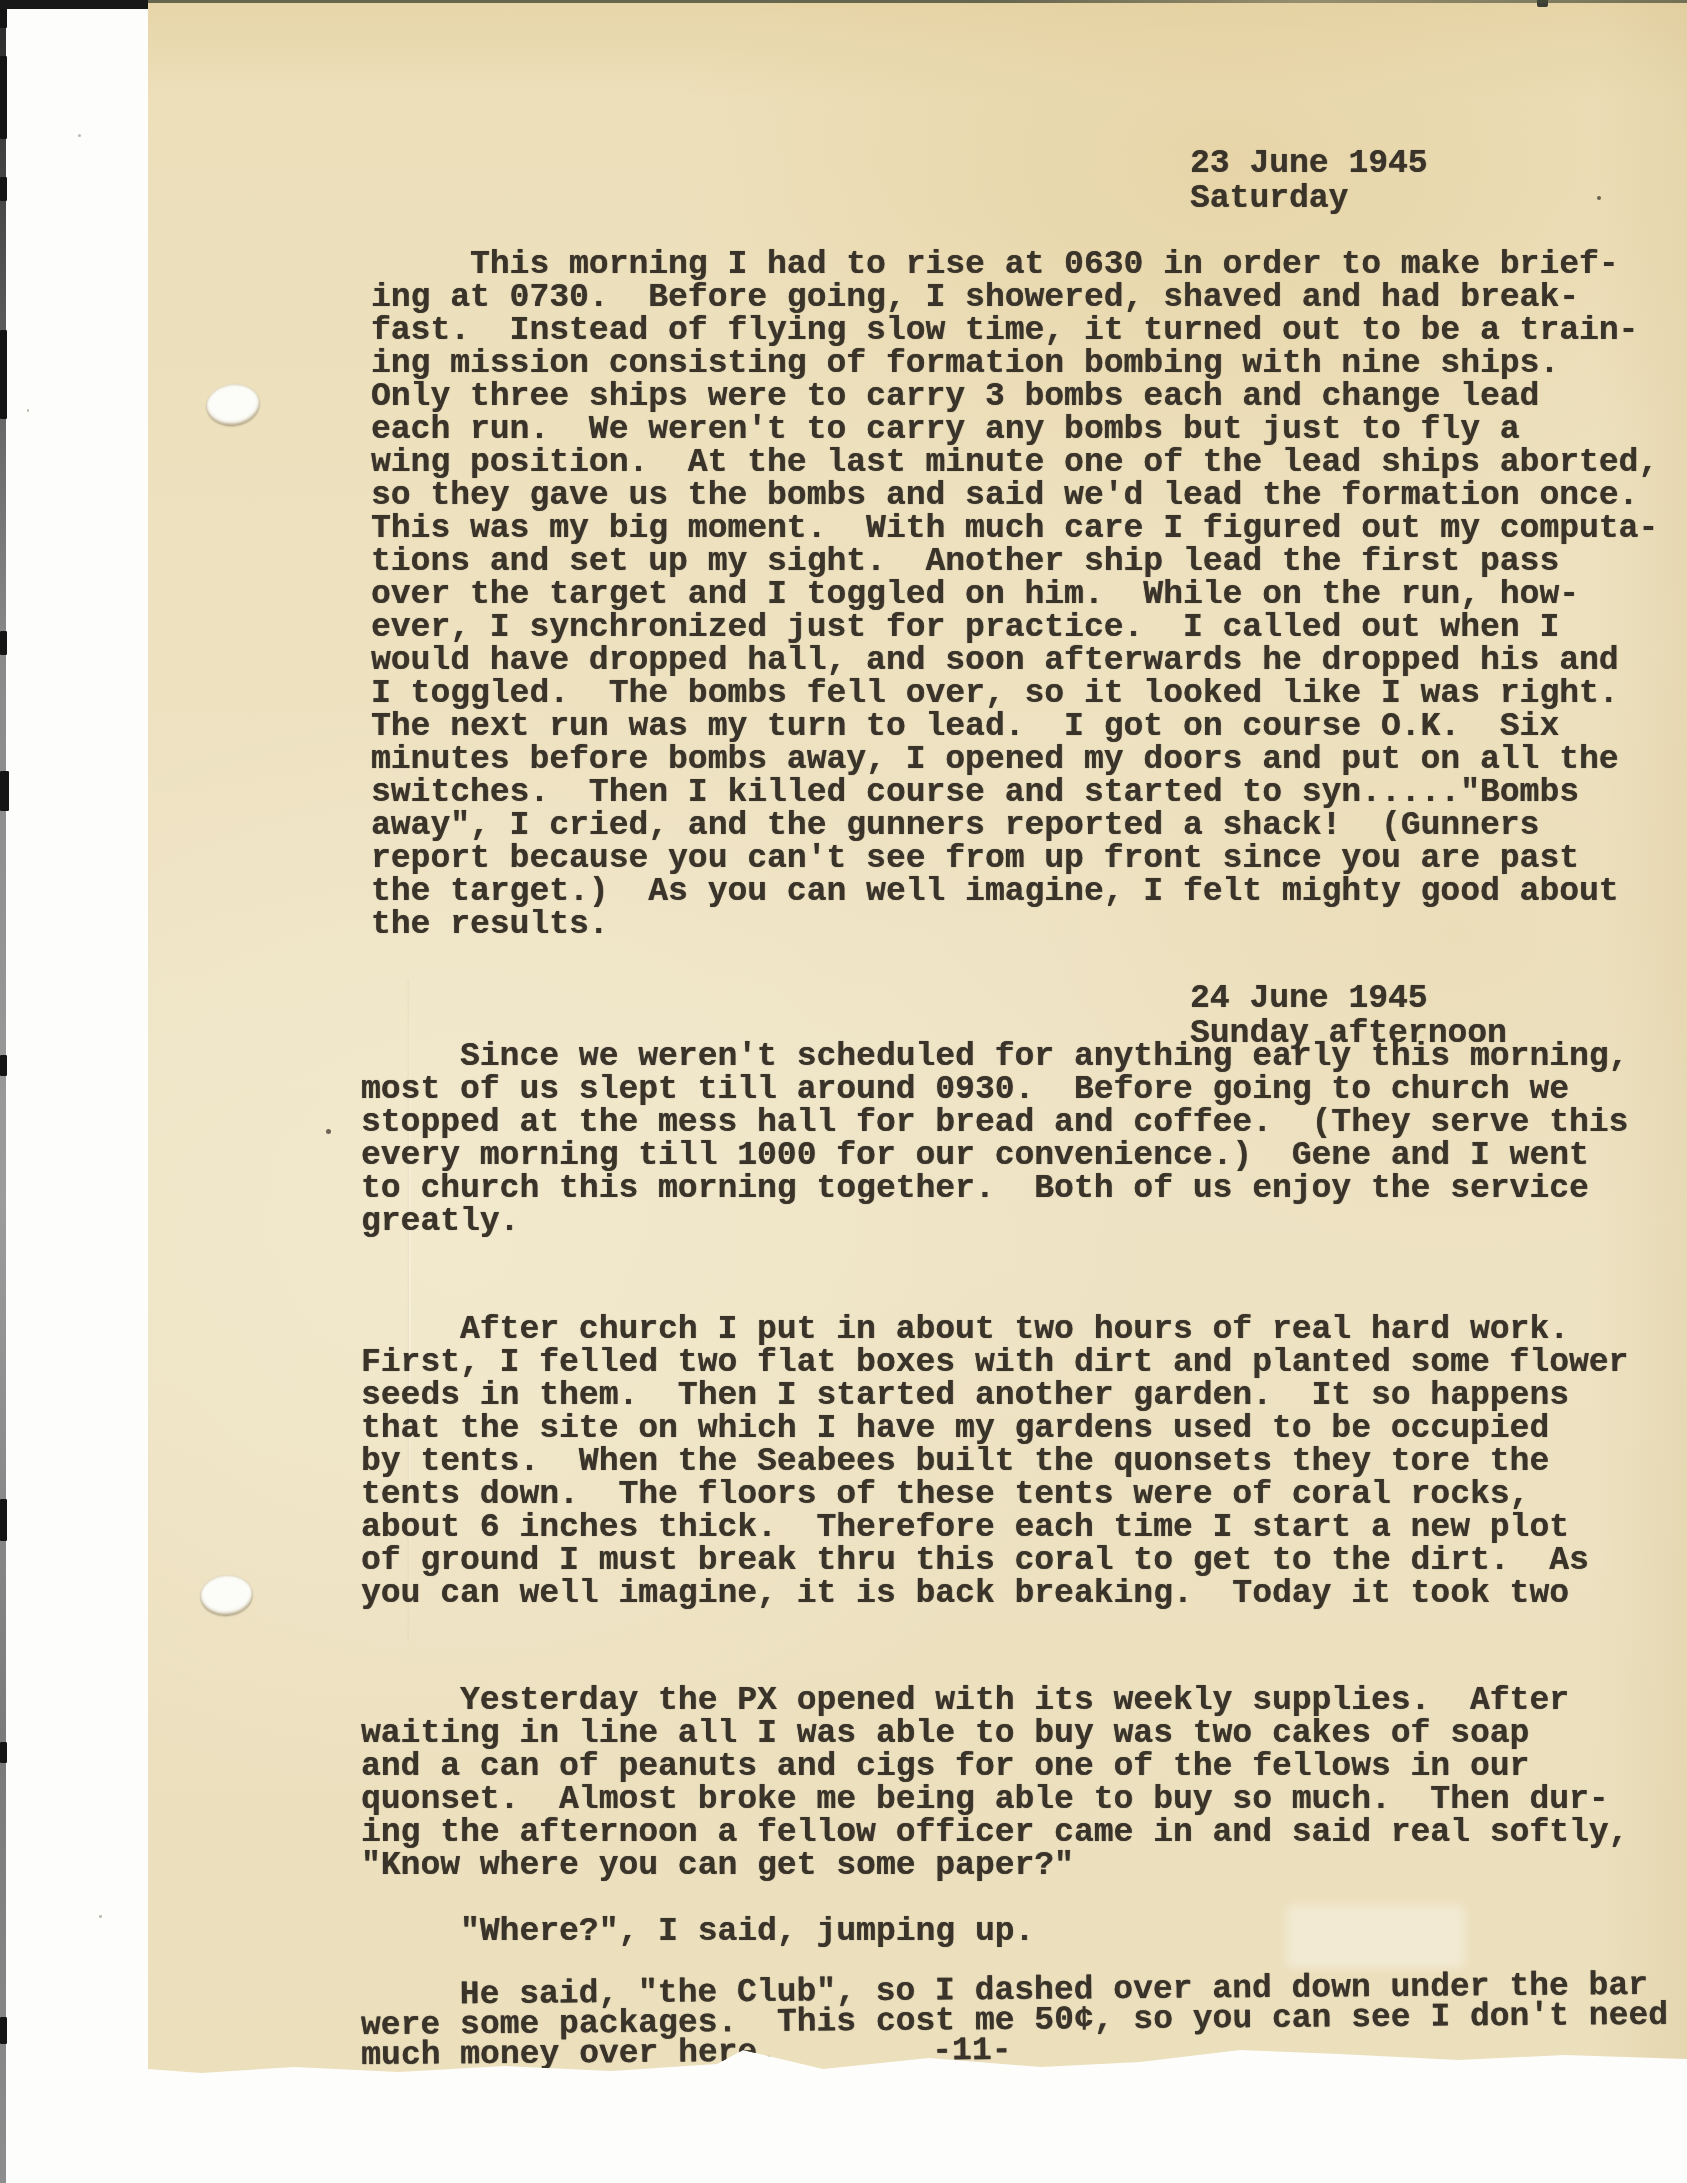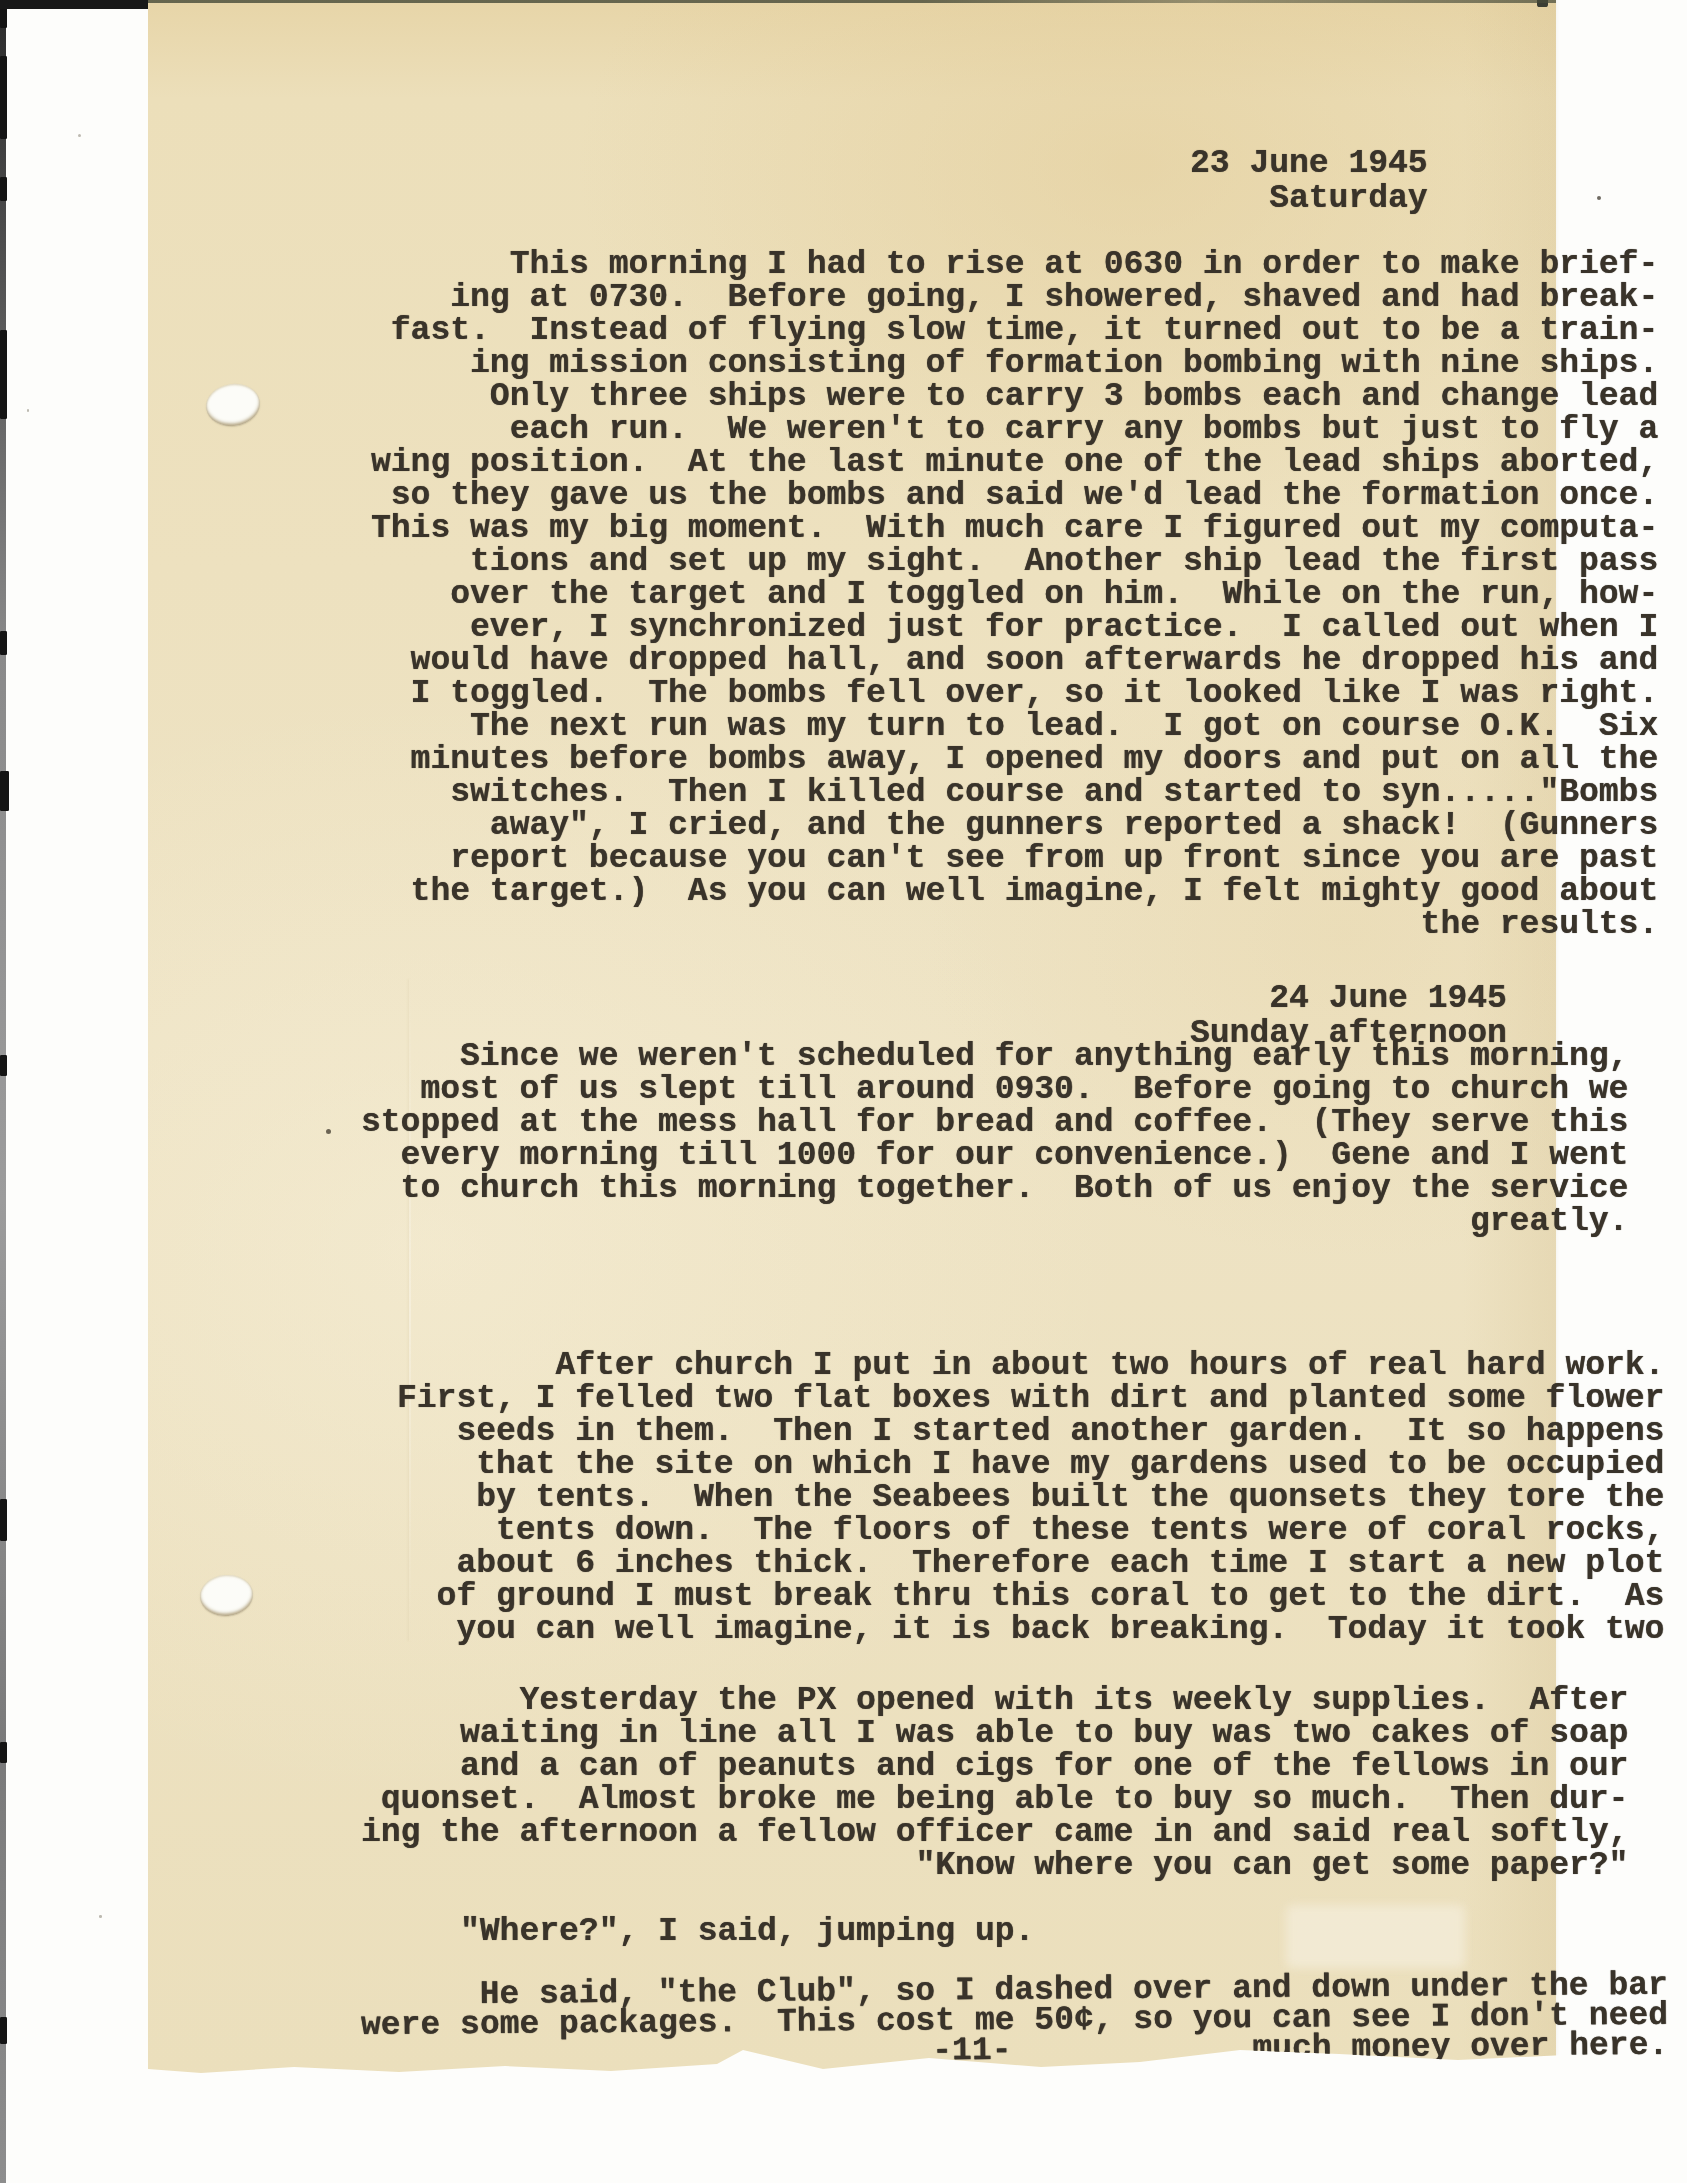--- a/index.html
+++ b/index.html
@@ -6,32 +6,32 @@
   #screen{position:relative;width:1687px;height:2183px;background:#fdfdfb;overflow:hidden;}
 
   
   .scanner-strip{position:absolute;left:0;top:0;width:6px;height:2183px;
     background:linear-gradient(180deg,#2a2a2a,#8a8a8a 30%,#9c9c9c 55%,#7a7a7a 80%,#8d8d8d);}
   .edge-seg{position:absolute;left:0;width:6.6px;background:#141414;border-radius:1.3px;}
   .top-scan-bar{position:absolute;left:0;top:0;width:148px;height:8.6px;background:#181818;}
   .margin-speck{position:absolute;border-radius:50%;background:#bdbab1;}
 
   
-  .paper{position:absolute;left:148px;top:0;width:1408px;height:2077px;
+  .paper{position:absolute;left:148px;top:0;width:1540px;height:2077px;
     background:
       radial-gradient(794px 529px at 70% 8%, rgba(226,203,150,.50), transparent 70%),
       radial-gradient(992px 794px at 20% 60%, rgba(250,244,224,.38), transparent 70%),
       radial-gradient(595px 463px at 85% 45%, rgba(228,208,160,.30), transparent 70%),
       linear-gradient(270deg, rgba(205,182,130,.22), transparent 93px),
       linear-gradient(180deg, #e7d5a8 0px, #ecdfba 99px, #eee3c4 50%, var(--paper-color,#ebdfbc) 100%);
     box-shadow:-2px 0 4.6px rgba(120,105,70,.28);
     clip-path:polygon(0px 0px,1540px 0px,1540px 2059px,1416px 2055px,1310px 2060px,
       1191px 2054px,1092px 2050px,992px 2062px,893px 2067px,781px 2058px,
       675px 2069px,595px 2050px,569px 2064px,463px 2071px,357px 2066px,
-      251px 2072px,146px 2067px,53px 2073px,0px 2069px);text-align:right;}
+      251px 2072px,146px 2067px,53px 2073px,0px 2069px);}
   .paper::after{content:"";position:absolute;left:0;top:0;width:100%;height:3.3px;
     background:linear-gradient(90deg,rgba(70,74,56,.80) 0 55%,rgba(70,74,56,.50) 75%,rgba(70,74,56,.72));}
 
   .hole{position:absolute;background:#fcfcf8;border-radius:50%;
     box-shadow:inset 0 -2.6px 3.3px rgba(168,150,112,.85), inset 0 1.3px 2px rgba(205,190,150,.5), 0 0.7px 1.3px rgba(140,125,90,.35);}
   #hole1{left:58px;top:384px;width:54px;height:42px;transform:rotate(-8deg);}
   #hole2{left:52px;top:1575px;width:53px;height:41px;transform:rotate(-5deg);}
 
   .crease{position:absolute;left:261px;top:979px;width:2px;height:662px;opacity:.5;
     background:linear-gradient(180deg,transparent,rgba(255,255,255,.55),transparent);
@@ -47,21 +47,21 @@
     font-weight:700;font-size:33px;line-height:33px;
     color:var(--ink-color,#39332a);
     text-shadow:0 0 1px rgba(58,52,42,.65), 0.4px 0.3px 0 rgba(58,52,42,.38);}
   .tline{white-space:pre;}
   .pblock{position:absolute;left:0;}
   .date-block{position:absolute;left:829px;line-height:35px;}
   #date1{top:146px;}
   #p1{top:248px;margin-left:10px;}
   #date2{top:981px;}
   #p2{top:1040px;}
-  #p3{top:1349px;margin-left:36px;}
+  #p3{top:1313px;}
   #p4{top:1684px;}
   #p5{top:1915px;}
   #p6{top:1981px;line-height:30px;transform:rotate(-0.45deg);transform-origin:0 50%;}
   .page-number{position:absolute;left:571px;top:60px;white-space:pre;}
 </style>
 </head>
 <body>
 
 <div id="screen">
 

